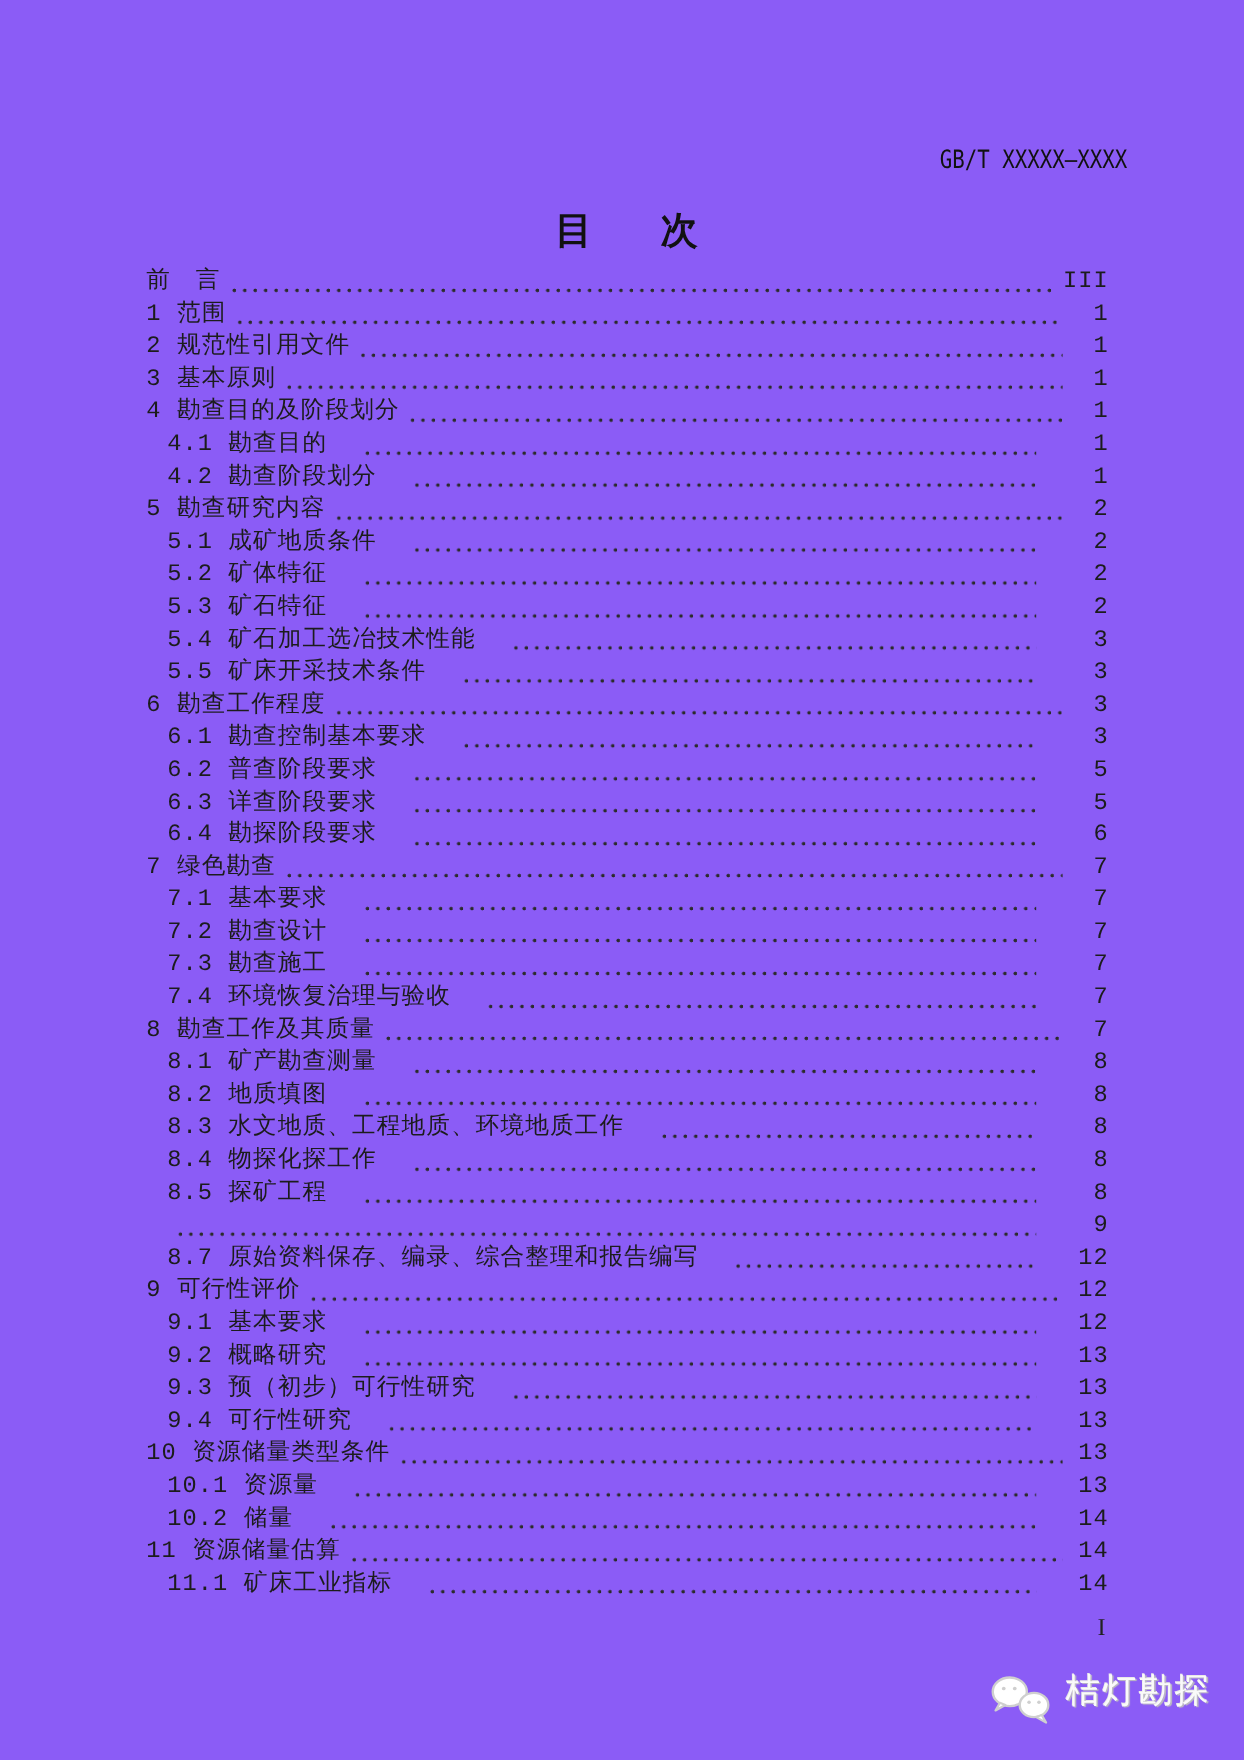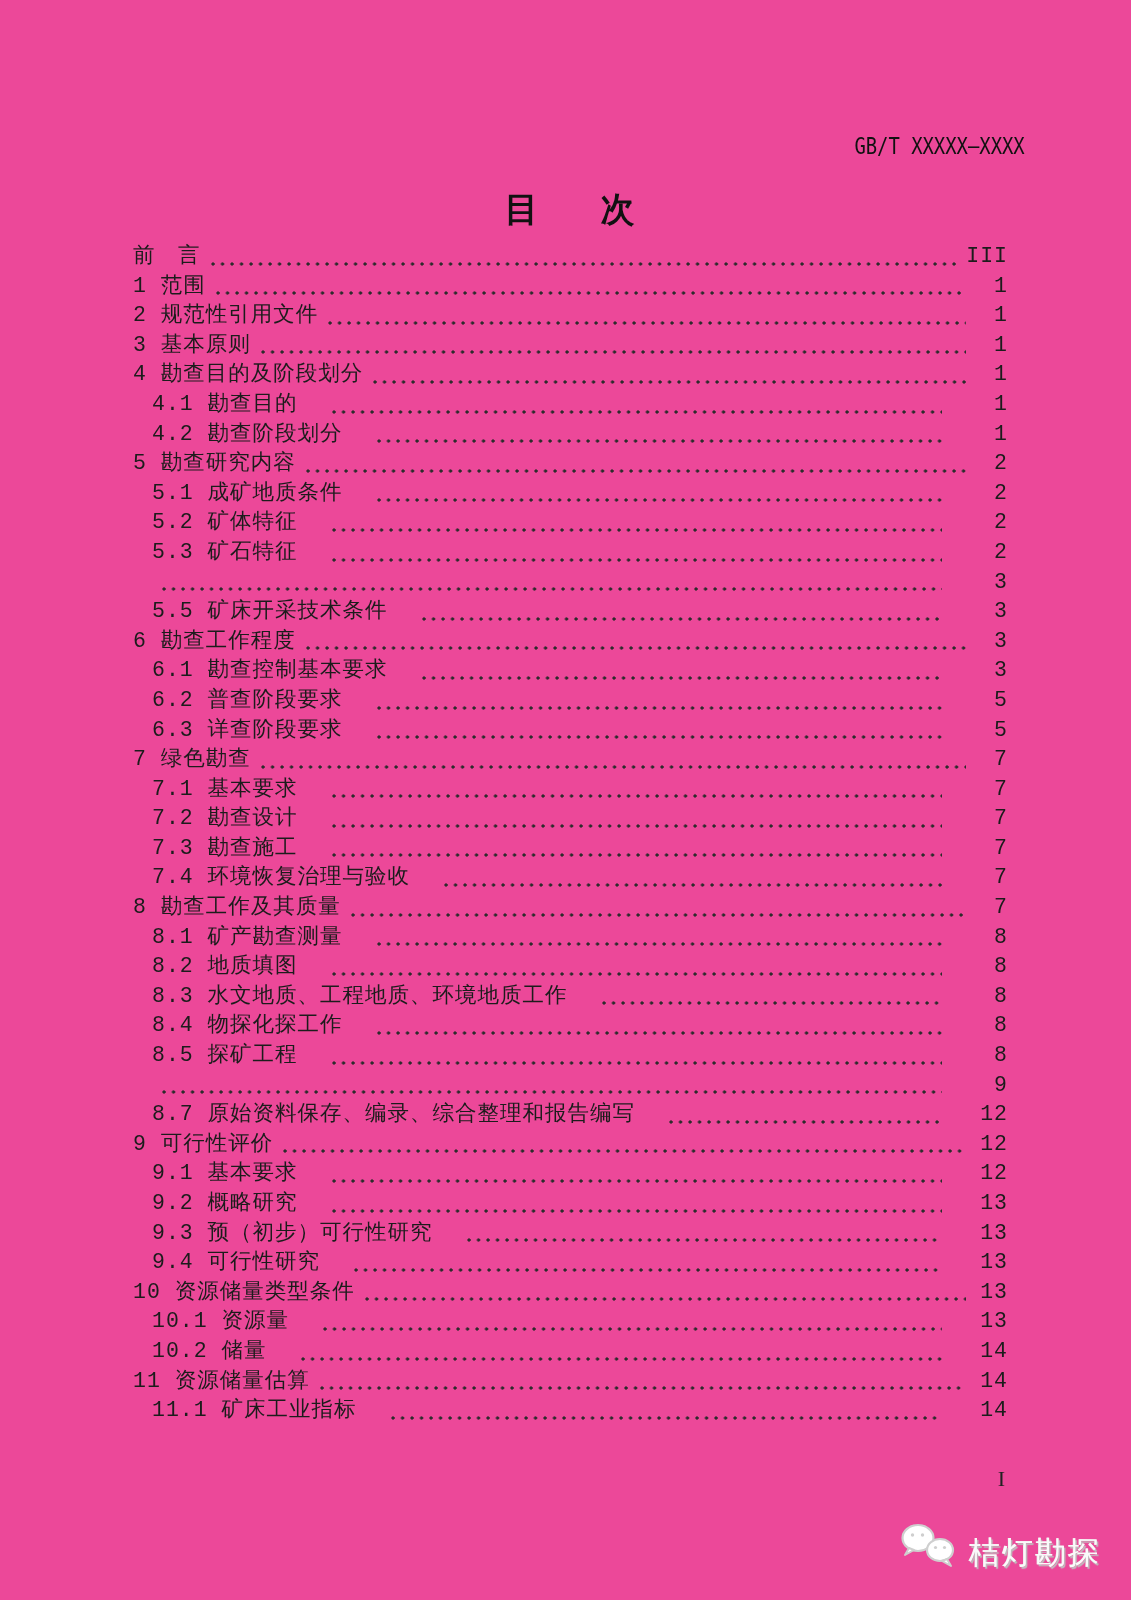--- a/index.html
+++ b/index.html
@@ -1,19 +1,19 @@
 <!DOCTYPE html>
 <html><head>
 <meta charset="utf-8">
 <style>
   html,body { margin:0; padding:0; background:#ffffff; }
   .page {
     position:relative;
     width:1131px; height:1600px;
-    background:#ec4899;
+    background:#8b5cf6;
     overflow:hidden;
     font-family:"Liberation Serif","DejaVu Serif",serif;
     color:#1c1c1c;
   }
   .doc-code {
     position:absolute;
     top:133px; right:106px;
     font-family:"DejaVu Sans Mono",monospace;
     font-size:23px;
     letter-spacing:0px;
@@ -69,21 +69,21 @@
   .page-num {
     position:absolute;
     top:1466px; right:126px;
     font-size:22px;
     color:#222;
   }
   .watermark {
     position:absolute;
     top:1516px; right:30px;
     display:flex;
-    align-items:flex-end;
+    align-items:flex-start;
     gap:10px;
     user-select:none;
   }
   .wm-icon { display:block; }
   .wm-text {
     font-family:"Liberation Sans","DejaVu Sans",sans-serif;
     font-size:31px;
     letter-spacing:2px;
     color:#fafafa;
     text-shadow:1.5px 1.5px 1px #bfbfbf, -0.5px -0.5px 0 #e9e9e9;
@@ -148,20 +148,21 @@
         <span class="toc-label">5.2 矿体特征</span>
         <span class="leader"></span>
         <span class="toc-page">2</span>
       </div>
       <div class="toc-row lvl1">
         <span class="toc-label">5.3 矿石特征</span>
         <span class="leader"></span>
         <span class="toc-page">2</span>
       </div>
       <div class="toc-row lvl1">
+        <span class="toc-label">5.4 矿石加工选冶技术性能</span>
         <span class="leader"></span>
         <span class="toc-page">3</span>
       </div>
       <div class="toc-row lvl1">
         <span class="toc-label">5.5 矿床开采技术条件</span>
         <span class="leader"></span>
         <span class="toc-page">3</span>
       </div>
       <div class="toc-row">
         <span class="toc-label">6 勘查工作程度</span>
@@ -175,20 +176,25 @@
       </div>
       <div class="toc-row lvl1">
         <span class="toc-label">6.2 普查阶段要求</span>
         <span class="leader"></span>
         <span class="toc-page">5</span>
       </div>
       <div class="toc-row lvl1">
         <span class="toc-label">6.3 详查阶段要求</span>
         <span class="leader"></span>
         <span class="toc-page">5</span>
+      </div>
+      <div class="toc-row lvl1">
+        <span class="toc-label">6.4 勘探阶段要求</span>
+        <span class="leader"></span>
+        <span class="toc-page">6</span>
       </div>
       <div class="toc-row">
         <span class="toc-label">7 绿色勘查</span>
         <span class="leader"></span>
         <span class="toc-page">7</span>
       </div>
       <div class="toc-row lvl1">
         <span class="toc-label">7.1 基本要求</span>
         <span class="leader"></span>
         <span class="toc-page">7</span>

